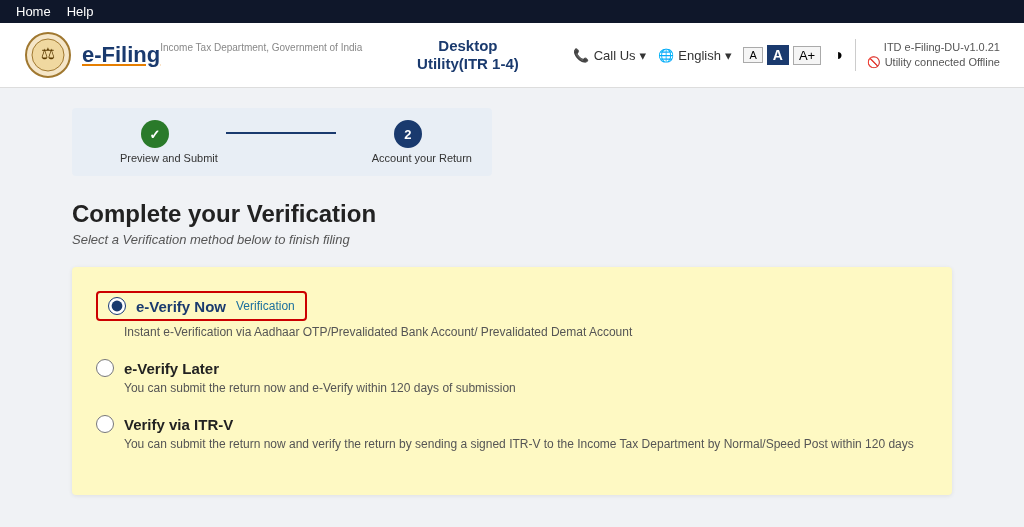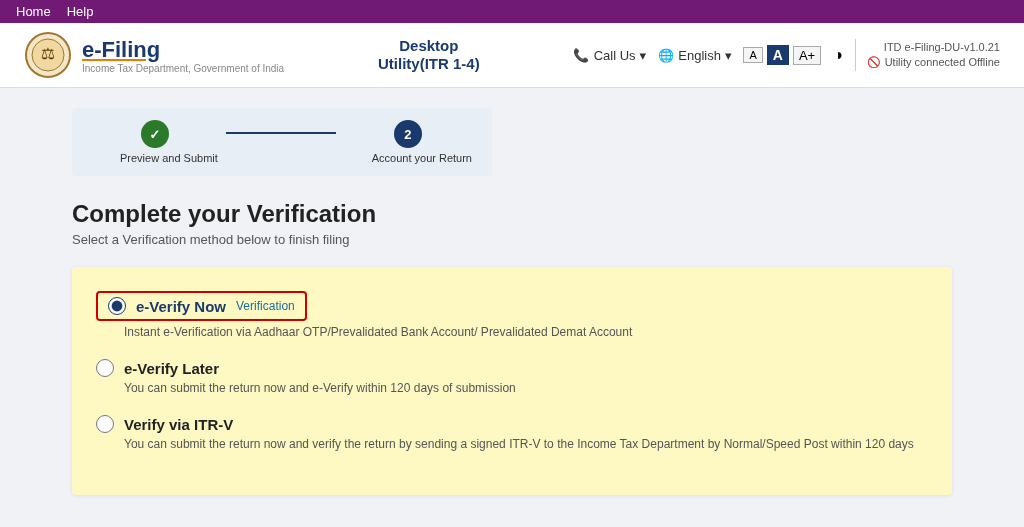--- a/index.html
+++ b/index.html
@@ -1,20 +1,20 @@
 <!DOCTYPE html>
 <html><head>
   <meta charset="utf-8">
   <style>
     * { box-sizing: border-box; margin: 0; padding: 0; }
     body { font-family: Arial, sans-serif; background: #f0f2f5; font-size: 14px; color: #333; }
 
     
     .top-nav {
-      background: #701a75;
+      background: #0f172a;
       color: white;
       padding: 4px 16px;
       display: flex;
       align-items: center;
       gap: 16px;
     }
     .top-nav a {
       color: white;
       text-decoration: none;
       font-size: 13px;
@@ -29,21 +29,21 @@
       justify-content: space-between;
       border-bottom: 1px solid #ddd;
     }
     .logo-area {
       display: flex;
       align-items: center;
       gap: 10px;
     }
     .logo-text {
       display: flex;
-      flex-direction: column;
+      flex-direction: row;
     }
     .logo-sub {
       font-size: 10px;
       color: #888;
     }
     .desktop-utility {
       text-align: center;
     }
     .desktop-utility .du-title {
       font-size: 15px;
@@ -164,20 +164,21 @@
     .page-title {
       font-size: 24px;
       font-weight: bold;
       color: #222;
       margin-bottom: 4px;
     }
     .page-subtitle {
       font-size: 13px;
       color: #555;
       margin-bottom: 20px;
+      font-style: italic;
     }
 
     
     .options-card {
       background: #fef9c3;
       border-radius: 4px;
       padding: 24px;
       box-shadow: 0 1px 4px rgba(0,0,0,0.08);
     }
 

